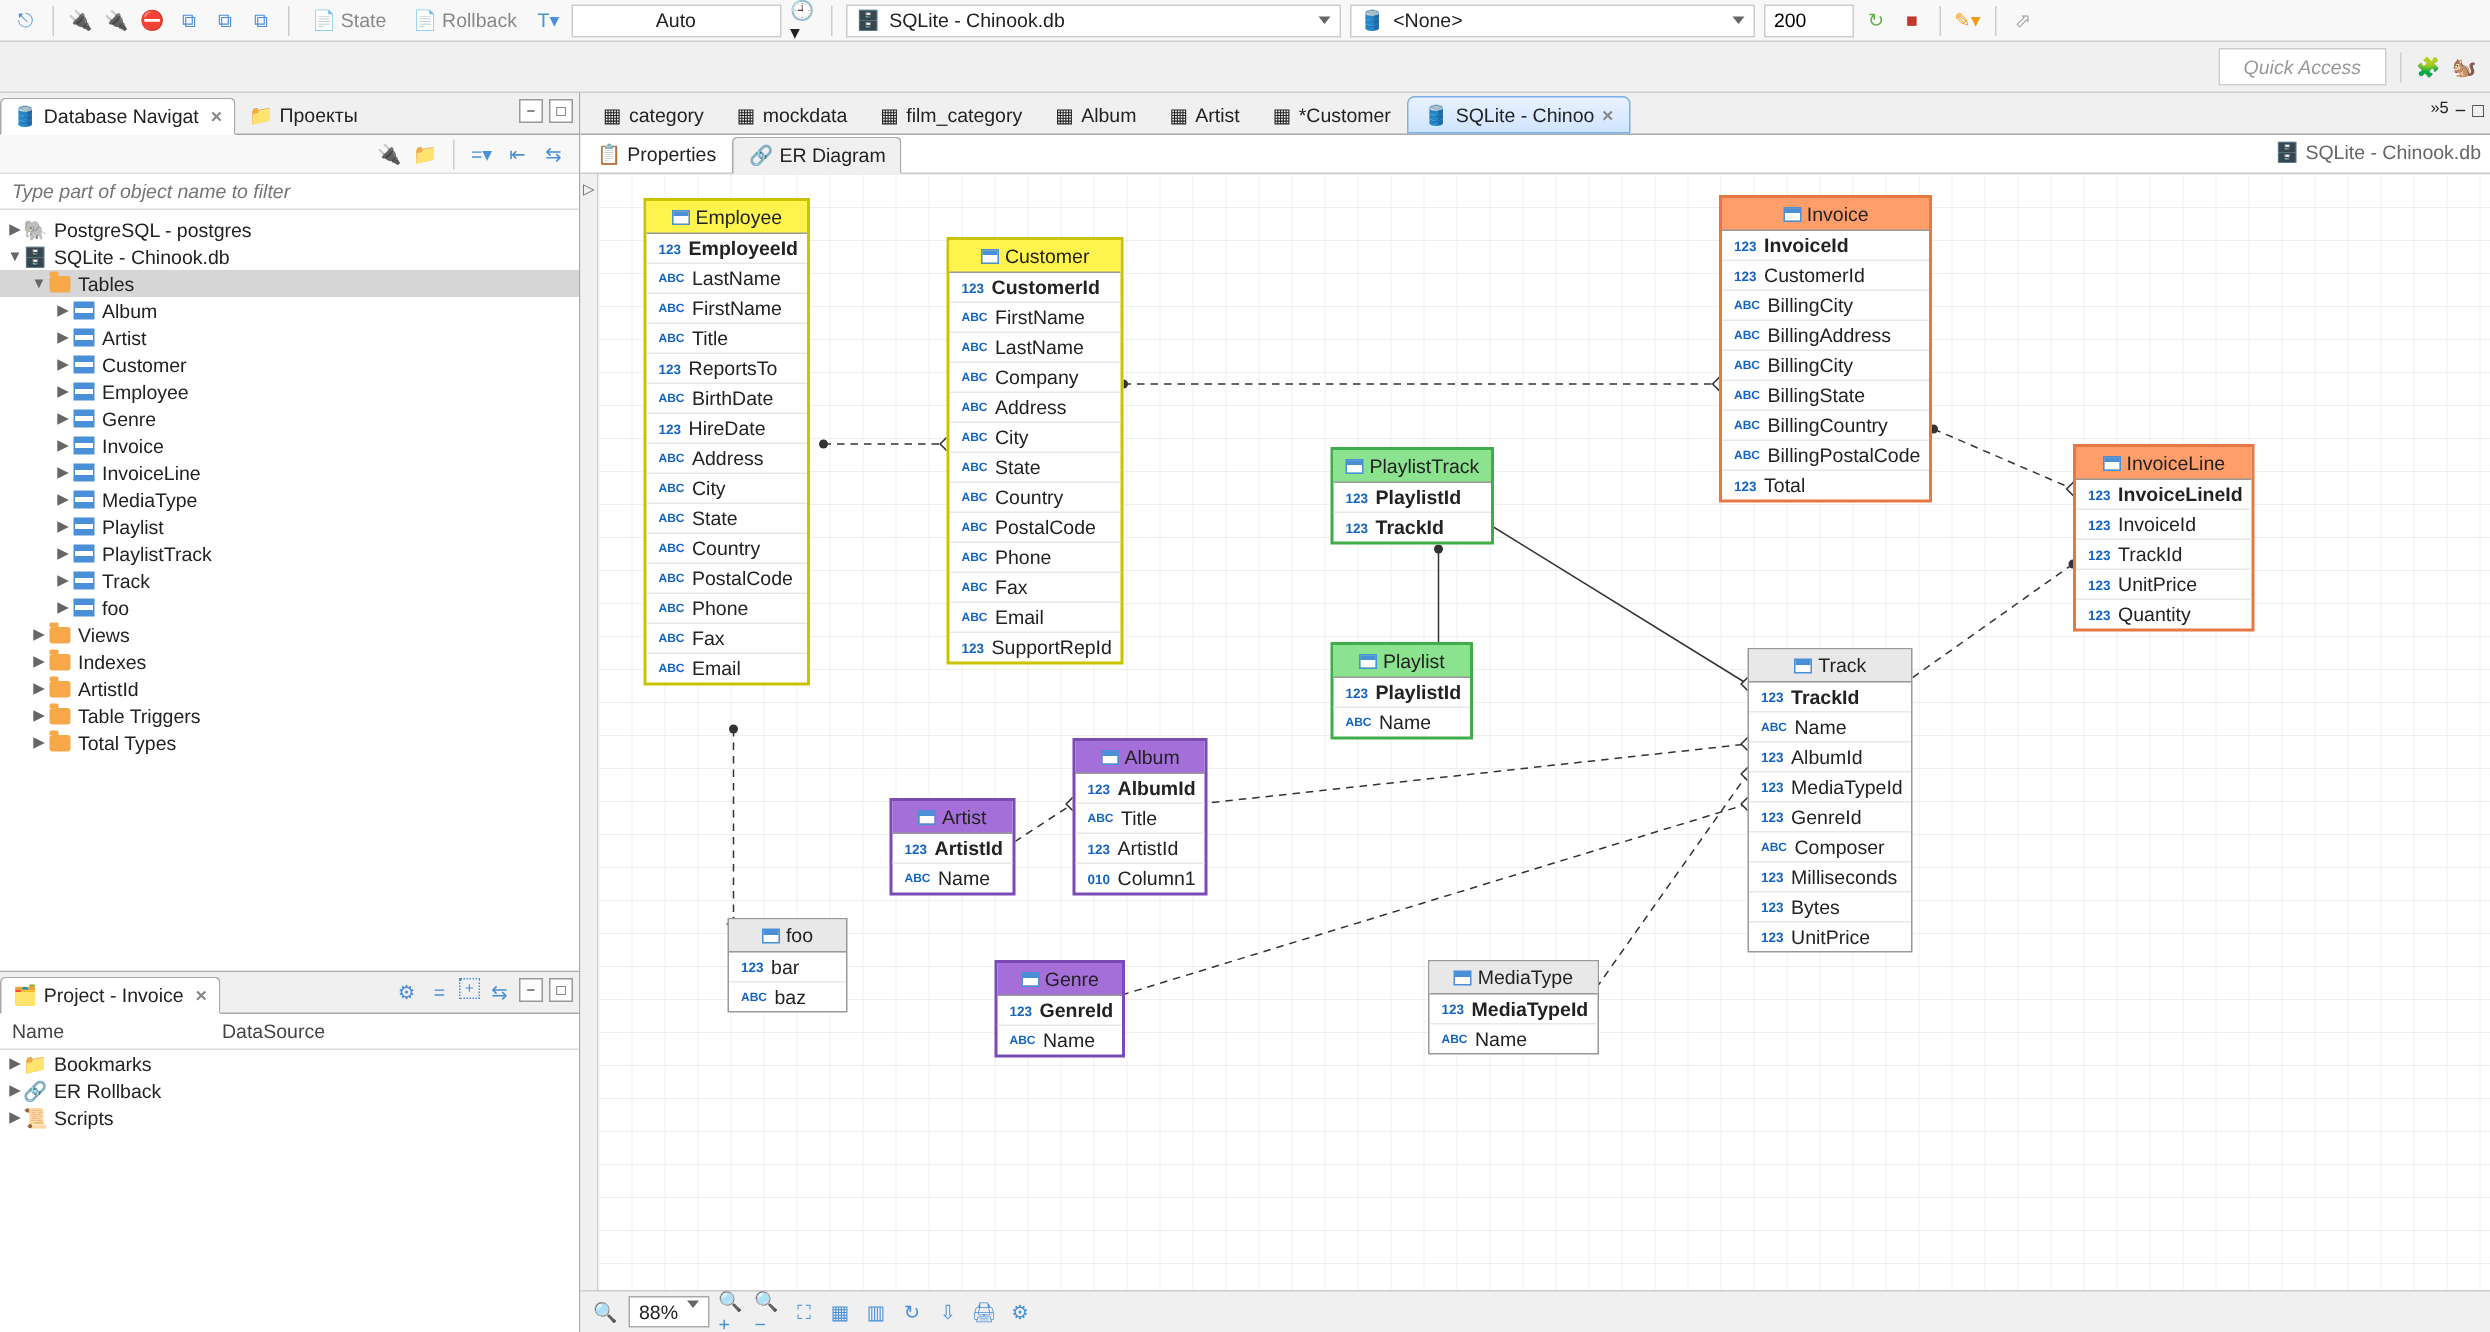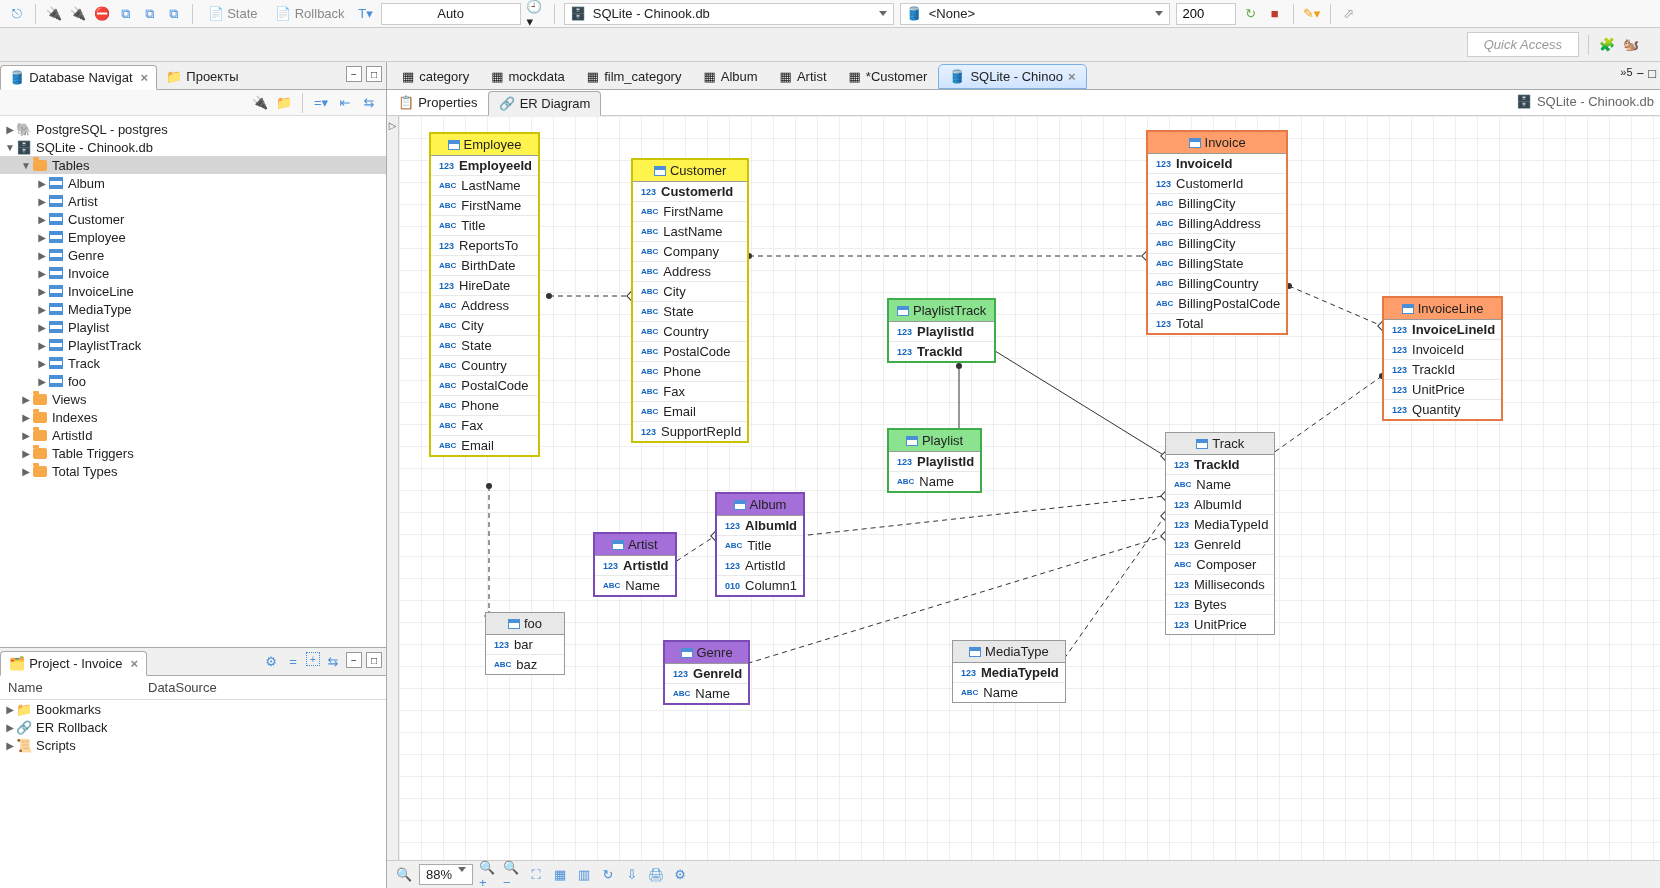--- a/index.html
+++ b/index.html
@@ -4,21 +4,21 @@
 <style>
 * { box-sizing: border-box; margin: 0; padding: 0; font-family: "Helvetica Neue", Arial, sans-serif; font-size: 13px; }
 body { background: #f0f0f0; width: 1660px; height: 888px; overflow: hidden; color: #222; }
 .toolbar { height: 28px; background: #f8f8f8; border-bottom: 1px solid #ccc; display: flex; align-items: center; padding: 0 8px; gap: 6px; }
 .tb-icon { width: 18px; height: 18px; display: inline-flex; align-items: center; justify-content: center; cursor: pointer; }
 .tb-sep { width: 1px; height: 20px; background: #ccc; margin: 0 3px; }
 .tb-btn { padding: 2px 6px; color: #888; cursor: pointer; display: flex; align-items: center; gap: 3px; }
 .combo { background: #fff; border: 1px solid #ccc; padding: 2px 6px; height: 22px; display: flex; align-items: center; gap: 6px; position: relative; }
 .combo-arrow { width: 0; height: 0; border-left: 4px solid transparent; border-right: 4px solid transparent; border-top: 5px solid #666; }
 .numinput { background: #fff; border: 1px solid #ccc; padding: 2px 6px; height: 22px; width: 60px; }
-.quick-access-row { height: 34px; background: #f0f0f0; border-bottom: 1px solid #ccc; display: flex; align-items: center; justify-content: flex-end; padding: 0 20px; gap: 6px; }
+.quick-access-row { height: 34px; background: #f0f0f0; border-bottom: 1px solid #ccc; display: flex; align-items: center; justify-content: flex-end; padding: 0 8px; gap: 6px; }
 .quick-access { border: 1px solid #ccc; background: #fff; padding: 4px 16px; color: #999; font-style: italic; }
 
 .main-layout { display: flex; height: 826px; }
 .left-col { width: 387px; display: flex; flex-direction: column; border-right: 1px solid #aaa; }
 
 .panel-tabs { height: 28px; background: #f0f0f0; display: flex; align-items: flex-end; border-bottom: 1px solid #aaa; position: relative; }
 .panel-tab { padding: 4px 8px; display: flex; align-items: center; gap: 4px; cursor: pointer; border: 1px solid transparent; }
 .panel-tab.active { background: #fff; border: 1px solid #aaa; border-bottom: 1px solid #fff; margin-bottom: -1px; border-top-left-radius: 4px; border-top-right-radius: 4px; }
 .panel-tab .close-x { color: #888; font-weight: bold; padding-left: 4px; }
 .panel-ctrl { position: absolute; right: 4px; top: 4px; display: flex; gap: 4px; }
@@ -157,20 +157,21 @@
         </div>
       </div>
       <div class="nav-toolbar">
         <span class="tb-icon mini-ico" style="color:#6ab04c">🔌</span>
         <span class="tb-icon mini-ico" style="color:#f7a94a">📁</span>
         <span class="tb-sep"></span>
         <span class="tb-icon" style="color:#4a90d9">=▾</span>
         <span class="tb-icon mini-ico" style="color:#4a90d9">⇤</span>
         <span class="tb-icon mini-ico" style="color:#4a90d9">⇆</span>
       </div>
+      <input class="filter-input" placeholder="Type part of object name to filter" style="">
       <div class="tree" id="nav-tree">
           <div class="tree-row">
             <span style="width:0px;display:inline-block"></span>
             <span class="tree-arrow">▶</span>
             <span class="tree-icon">
               <span style="font-size:13px">🐘</span>
             </span>
             <span>PostgreSQL - postgres</span>
           </div>
           <div class="tree-row">

